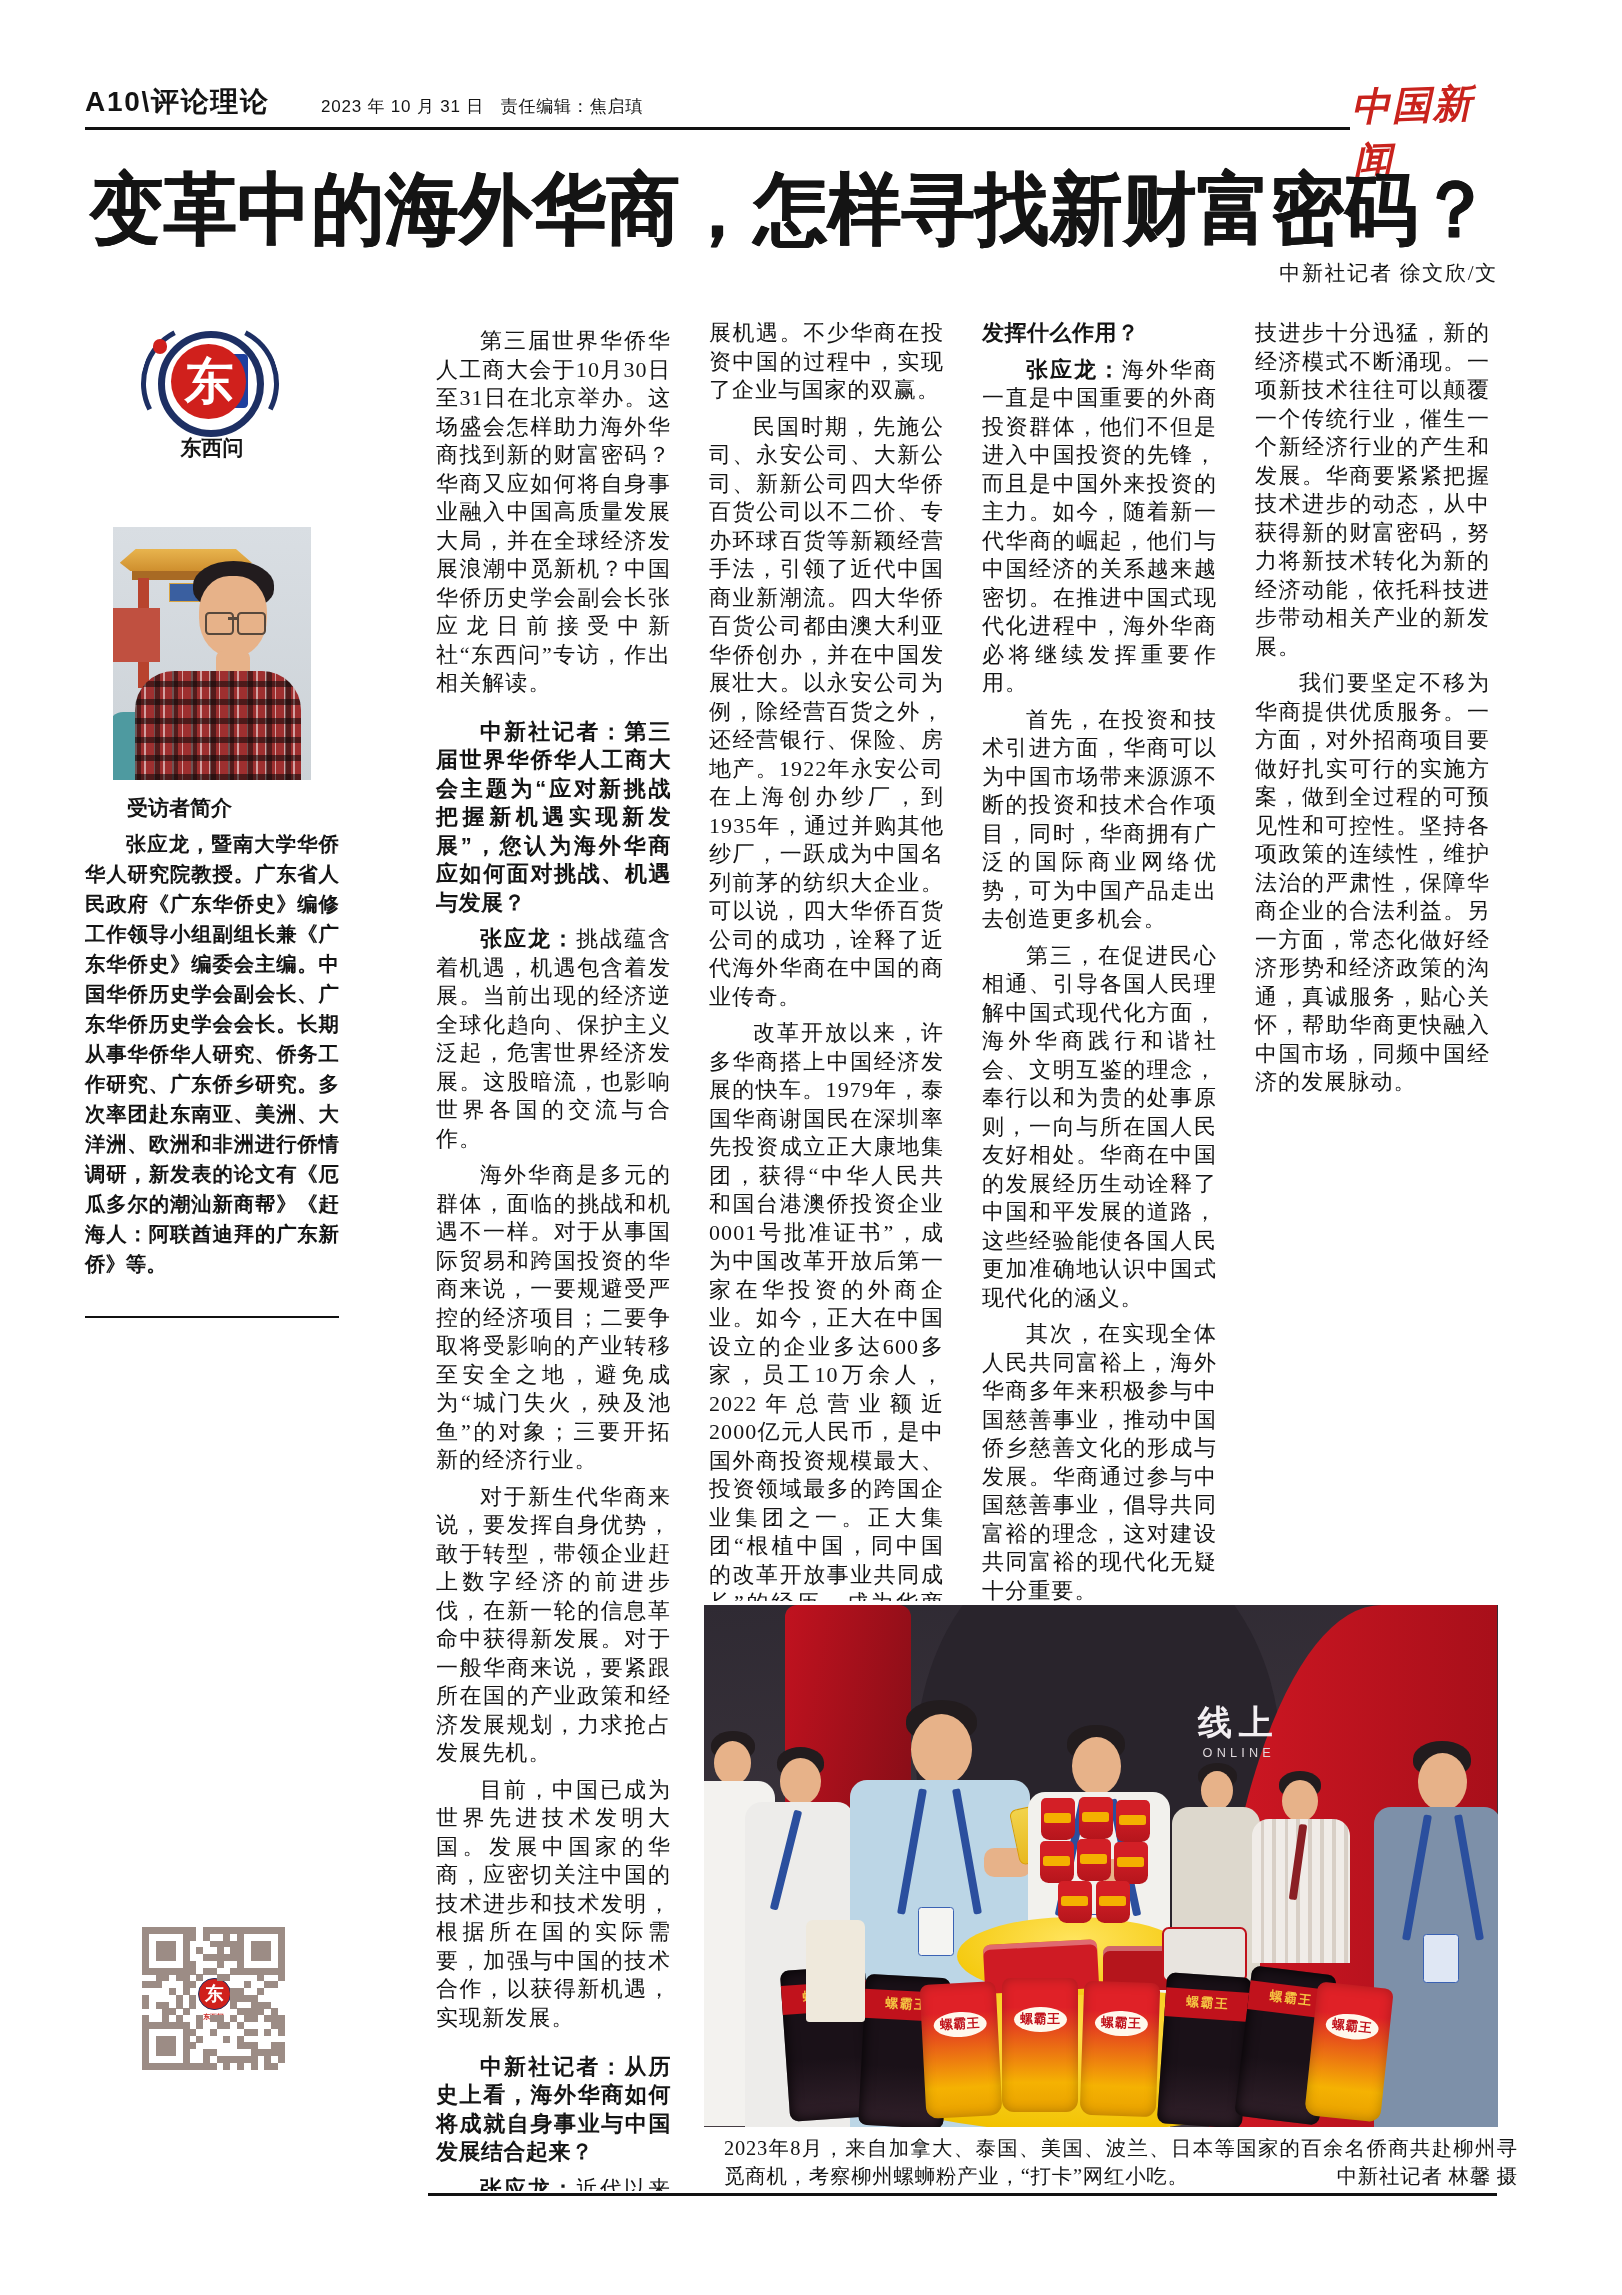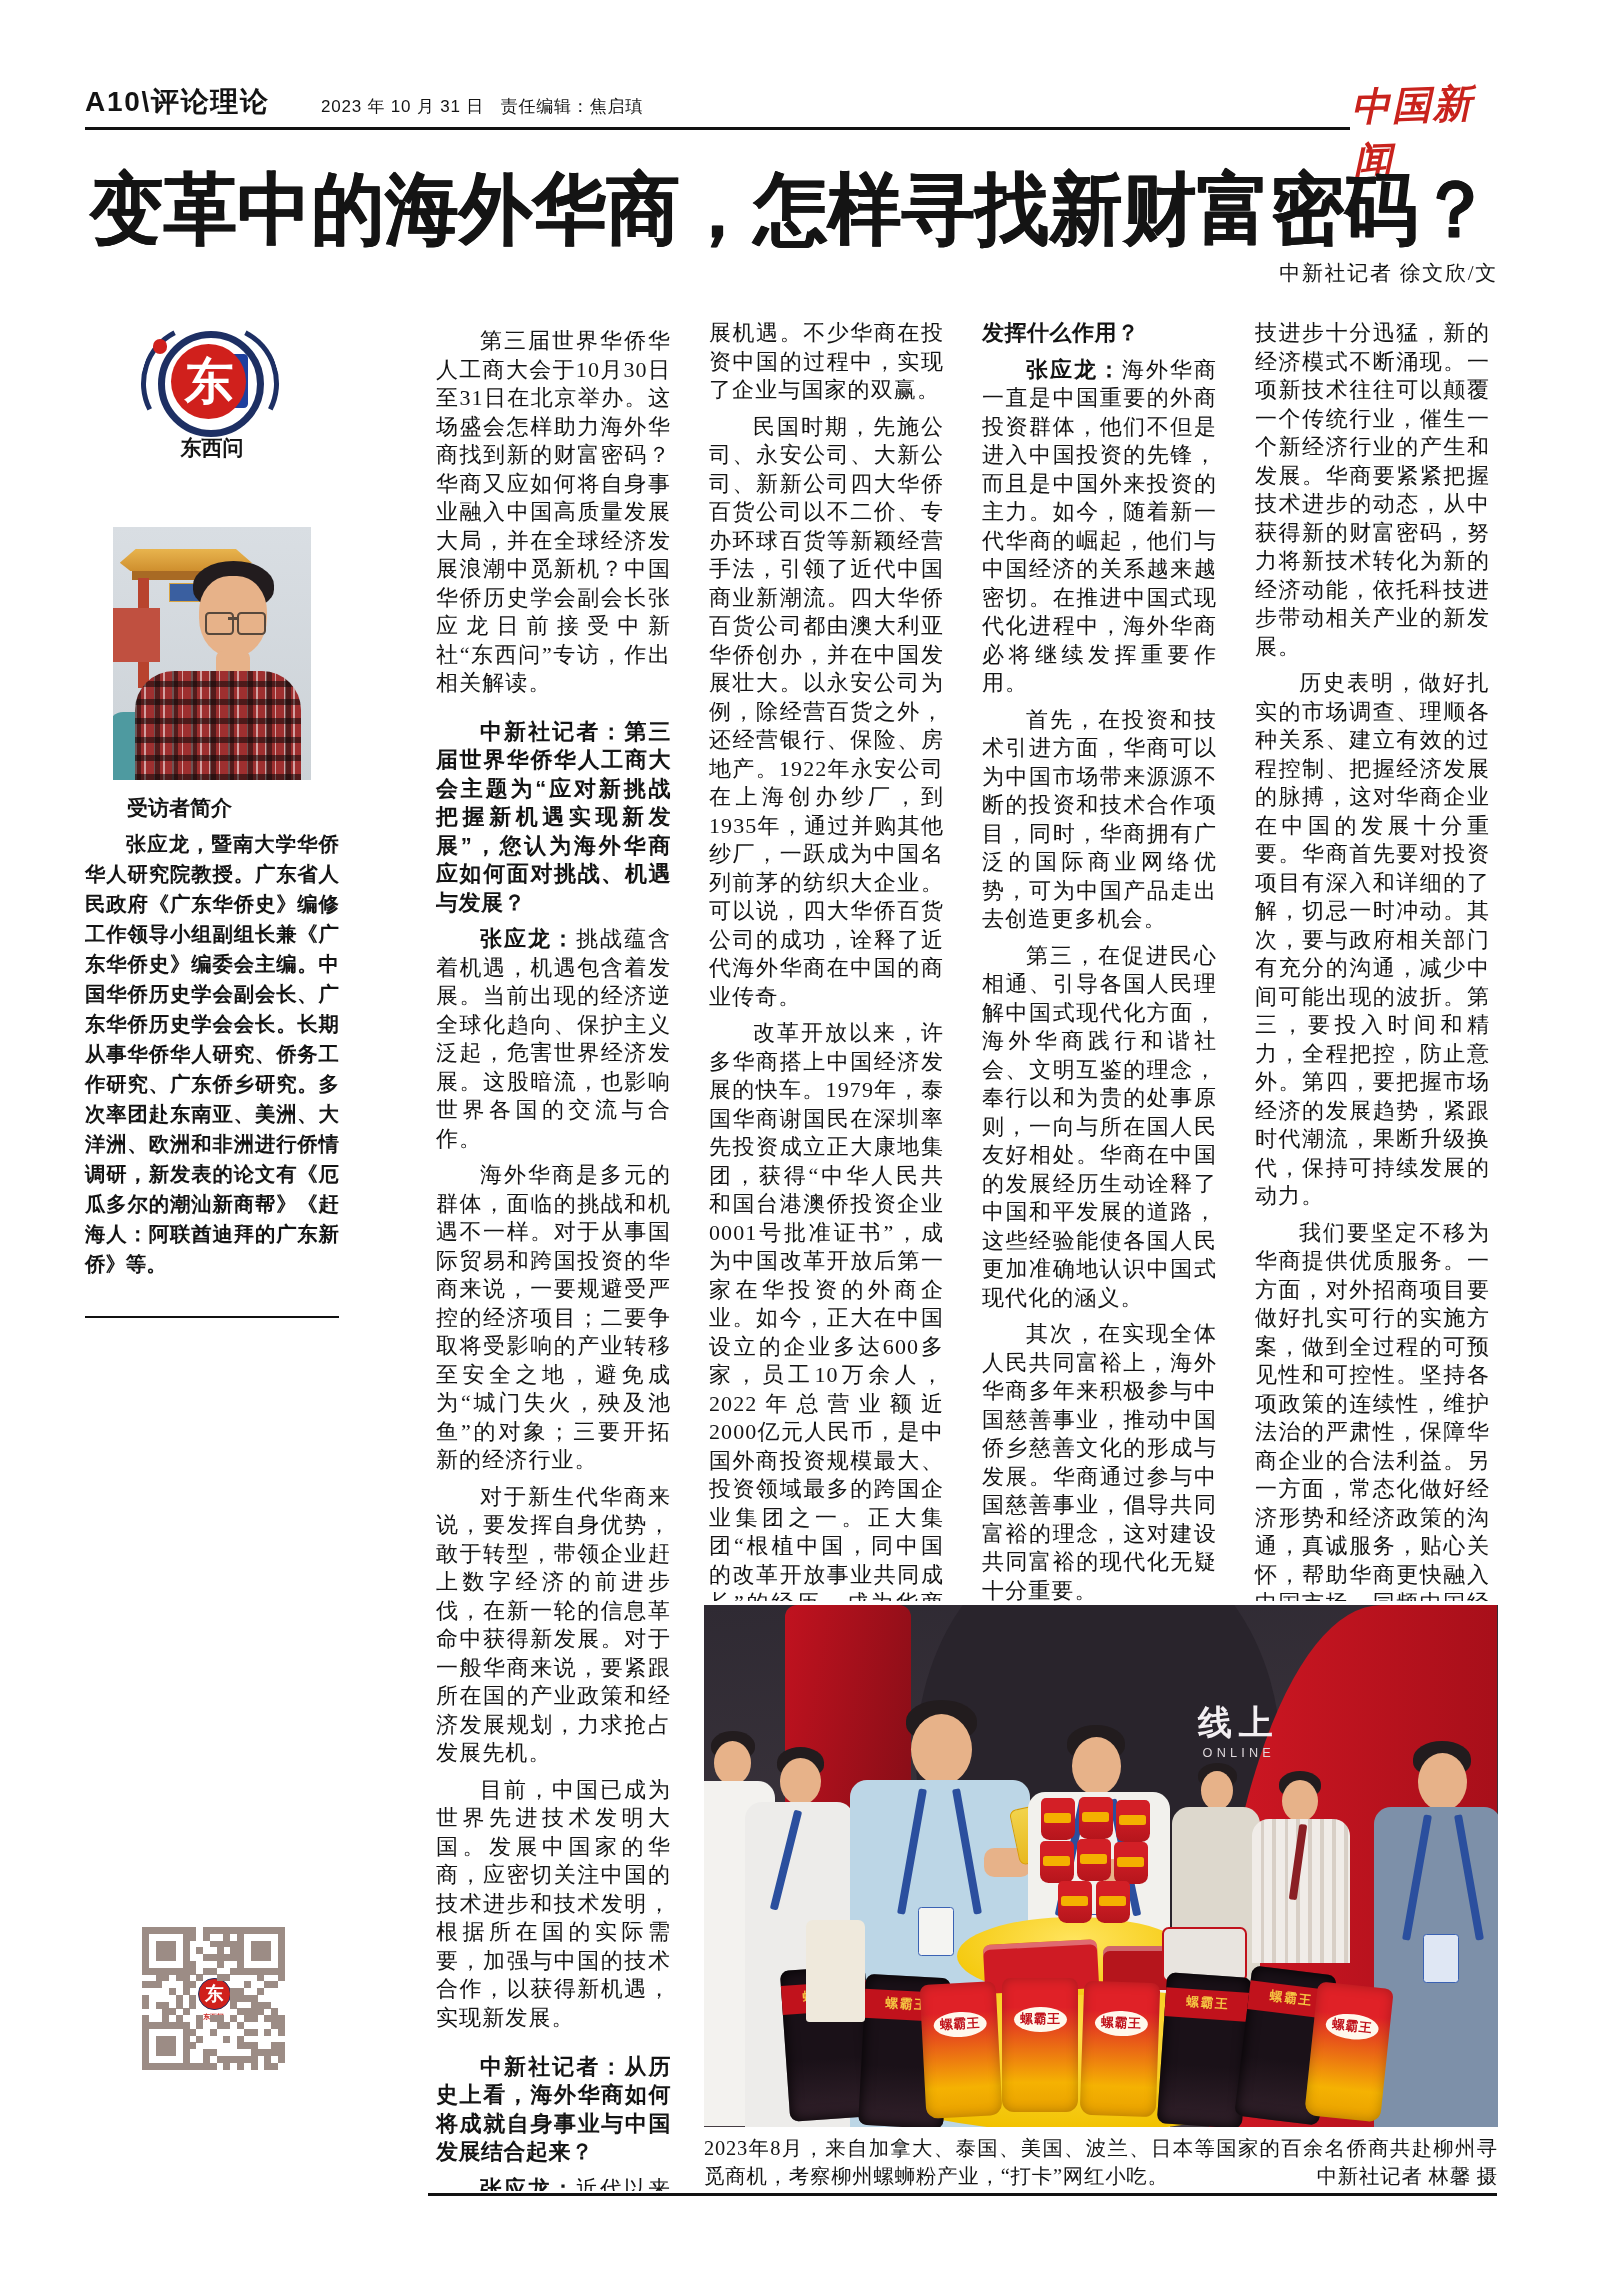--- a/index.html
+++ b/index.html
@@ -59,21 +59,21 @@
   .pouch .lbl{position:absolute;left:12px;top:29px;width:53px;height:25.4px;background:#fff8ec;border-radius:50%;color:#c1121c;font-size:12.7px;font-weight:900;text-align:center;line-height:25.4px;letter-spacing:0.8px;}
   .pouch-dark{position:absolute;width:85px;height:151px;border-radius:8.5px;background:linear-gradient(#1a1118 60%,#31202a);box-shadow:inset 0 0 13.6px #000;}
   .pouch-dark .band{position:absolute;left:0;top:15.3px;width:100%;height:29px;background:#c1121c;}
   .pouch-dark .g{position:absolute;left:8.5px;top:20.4px;width:68px;text-align:center;color:#f5c542;font-size:12.7px;font-weight:900;letter-spacing:1.7px;}
   .cup{position:absolute;width:34px;height:42px;background:linear-gradient(#d31f26 30%,#b5151c);border-radius:5.1px 5.1px 8.5px 8.5px;}
   .cup:after{content:"";position:absolute;left:3.4px;top:15.3px;width:27px;height:10.2px;background:#f4b000;border-radius:2.5px;}
   .tub{position:absolute;background:#cf1b24;border-radius:6.8px;box-shadow:inset 0 5.1px 0 rgba(255,255,255,.35);}
   .photo-sign{position:absolute;left:494px;top:95px;color:#f3eff2;text-align:center;}
   .photo-sign .cn{font-size:34px;font-weight:700;letter-spacing:6.8px;}
   .photo-sign .en{font-size:12.7px;letter-spacing:4.2px;color:#ded8dc;text-align:center;}
-  .caption{left:704px;top:2134px;width:794px;font-size:20.4px;line-height:28px;text-align:justify;letter-spacing:0.8px;}
+  .caption{left:724px;top:2134px;width:794px;font-size:20.4px;line-height:28px;text-align:justify;letter-spacing:0.8px;}
   .caption .credit{position:absolute;right:0;top:28px;letter-spacing:0.8px;}
   .bottom-rule{left:428px;top:2193px;width:1069px;height:2.5px;background:#111;}
 
   
   .pt-roof{position:absolute;left:6.8px;top:22px;width:132px;height:22px;background:linear-gradient(#e8b44e,#cf8f2e);clip-path:polygon(0 62%,12% 0,88% 0,100% 62%,92% 100%,8% 100%);}
   .pt-roof2{position:absolute;left:18.7px;top:44px;width:109px;height:8.5px;background:#a86a24;}
   .pt-pillar{position:absolute;width:11px;height:110px;background:#b8432e;}
   .pt-sign{position:absolute;left:56px;top:56px;width:36px;height:17px;background:#3a5fa0;border:1.7px solid #d9a441;}
   .pt-awn{position:absolute;left:0;top:81px;width:47px;height:54px;background:#c05040;}
   .pt-car{position:absolute;left:-5.1px;top:185px;width:75px;height:68px;background:#4e9aa0;border-radius:15.3px 22px 0 0;}
@@ -381,21 +381,20 @@
   <div class="bodycol" style="left:974px;max-height:1282px;">
       <p class="para q cont">发挥什么作用？</p>
       <p class="para a"><b>张应龙：</b>海外华商一直是中国重要的外商投资群体，他们不但是进入中国投资的先锋，而且是中国外来投资的主力。如今，随着新一代华商的崛起，他们与中国经济的关系越来越密切。在推进中国式现代化进程中，海外华商必将继续发挥重要作用。</p>
       <p class="para ">首先，在投资和技术引进方面，华商可以为中国市场带来源源不断的投资和技术合作项目，同时，华商拥有广泛的国际商业网络优势，可为中国产品走出去创造更多机会。</p>
       <p class="para ">第三，在促进民心相通、引导各国人民理解中国式现代化方面，海外华商践行和谐社会、文明互鉴的理念，奉行以和为贵的处事原则，一向与所在国人民友好相处。华商在中国的发展经历生动诠释了中国和平发展的道路，这些经验能使各国人民更加准确地认识中国式现代化的涵义。</p>
       <p class="para ">其次，在实现全体人民共同富裕上，海外华商多年来积极参与中国慈善事业，推动中国侨乡慈善文化的形成与发展。华商通过参与中国慈善事业，倡导共同富裕的理念，这对建设共同富裕的现代化无疑十分重要。</p>
       <p class="para q">中新社记者：立足当下，海外华商如何找到新的财富密码？在帮助海外华商更有效融入中国市场和经济发展方面，您有何建议？</p>
     </div>
   <div class="bodycol" style="left:1247px;max-height:1282px;">
       <p class="para cont">技进步十分迅猛，新的经济模式不断涌现。一项新技术往往可以颠覆一个传统行业，催生一个新经济行业的产生和发展。华商要紧紧把握技术进步的动态，从中获得新的财富密码，努力将新技术转化为新的经济动能，依托科技进步带动相关产业的新发展。</p>
-      <p class="para ">历史表明，做好扎实的市场调查、理顺各种关系、建立有效的过程控制、把握经济发展的脉搏，这对华商企业在中国的发展十分重要。华商首先要对投资项目有深入和详细的了解，切忌一时冲动。其次，要与政府相关部门有充分的沟通，减少中间可能出现的波折。第三，要投入时间和精力，全程把控，防止意外。第四，要把握市场经济的发展趋势，紧跟时代潮流，果断升级换代，保持可持续发展的动力。</p>
       <p class="para ">我们要坚定不移为华商提供优质服务。一方面，对外招商项目要做好扎实可行的实施方案，做到全过程的可预见性和可控性。坚持各项政策的连续性，维护法治的严肃性，保障华商企业的合法利益。另一方面，常态化做好经济形势和经济政策的沟通，真诚服务，贴心关怀，帮助华商更快融入中国市场，同频中国经济的发展脉动。</p>
     </div>
 
   <div class="abs photo">
 
     <div style="position:absolute;left:81px;top:0;width:126px;height:365px;background:linear-gradient(100deg,#c1121f,#7e0d16);border-radius:12px;"></div>
     <div style="position:absolute;left:212px;top:-76px;width:365px;height:458px;background:#29242c;border-radius:50%;"></div>
 
     <div style="position:absolute;left:505px;top:0;width:288px;height:522px;background:linear-gradient(90deg,#d01723,#a80f1a);border-radius:60% 0 0 0 / 100% 0 0 0;" id="shelf-wall"></div>
 

